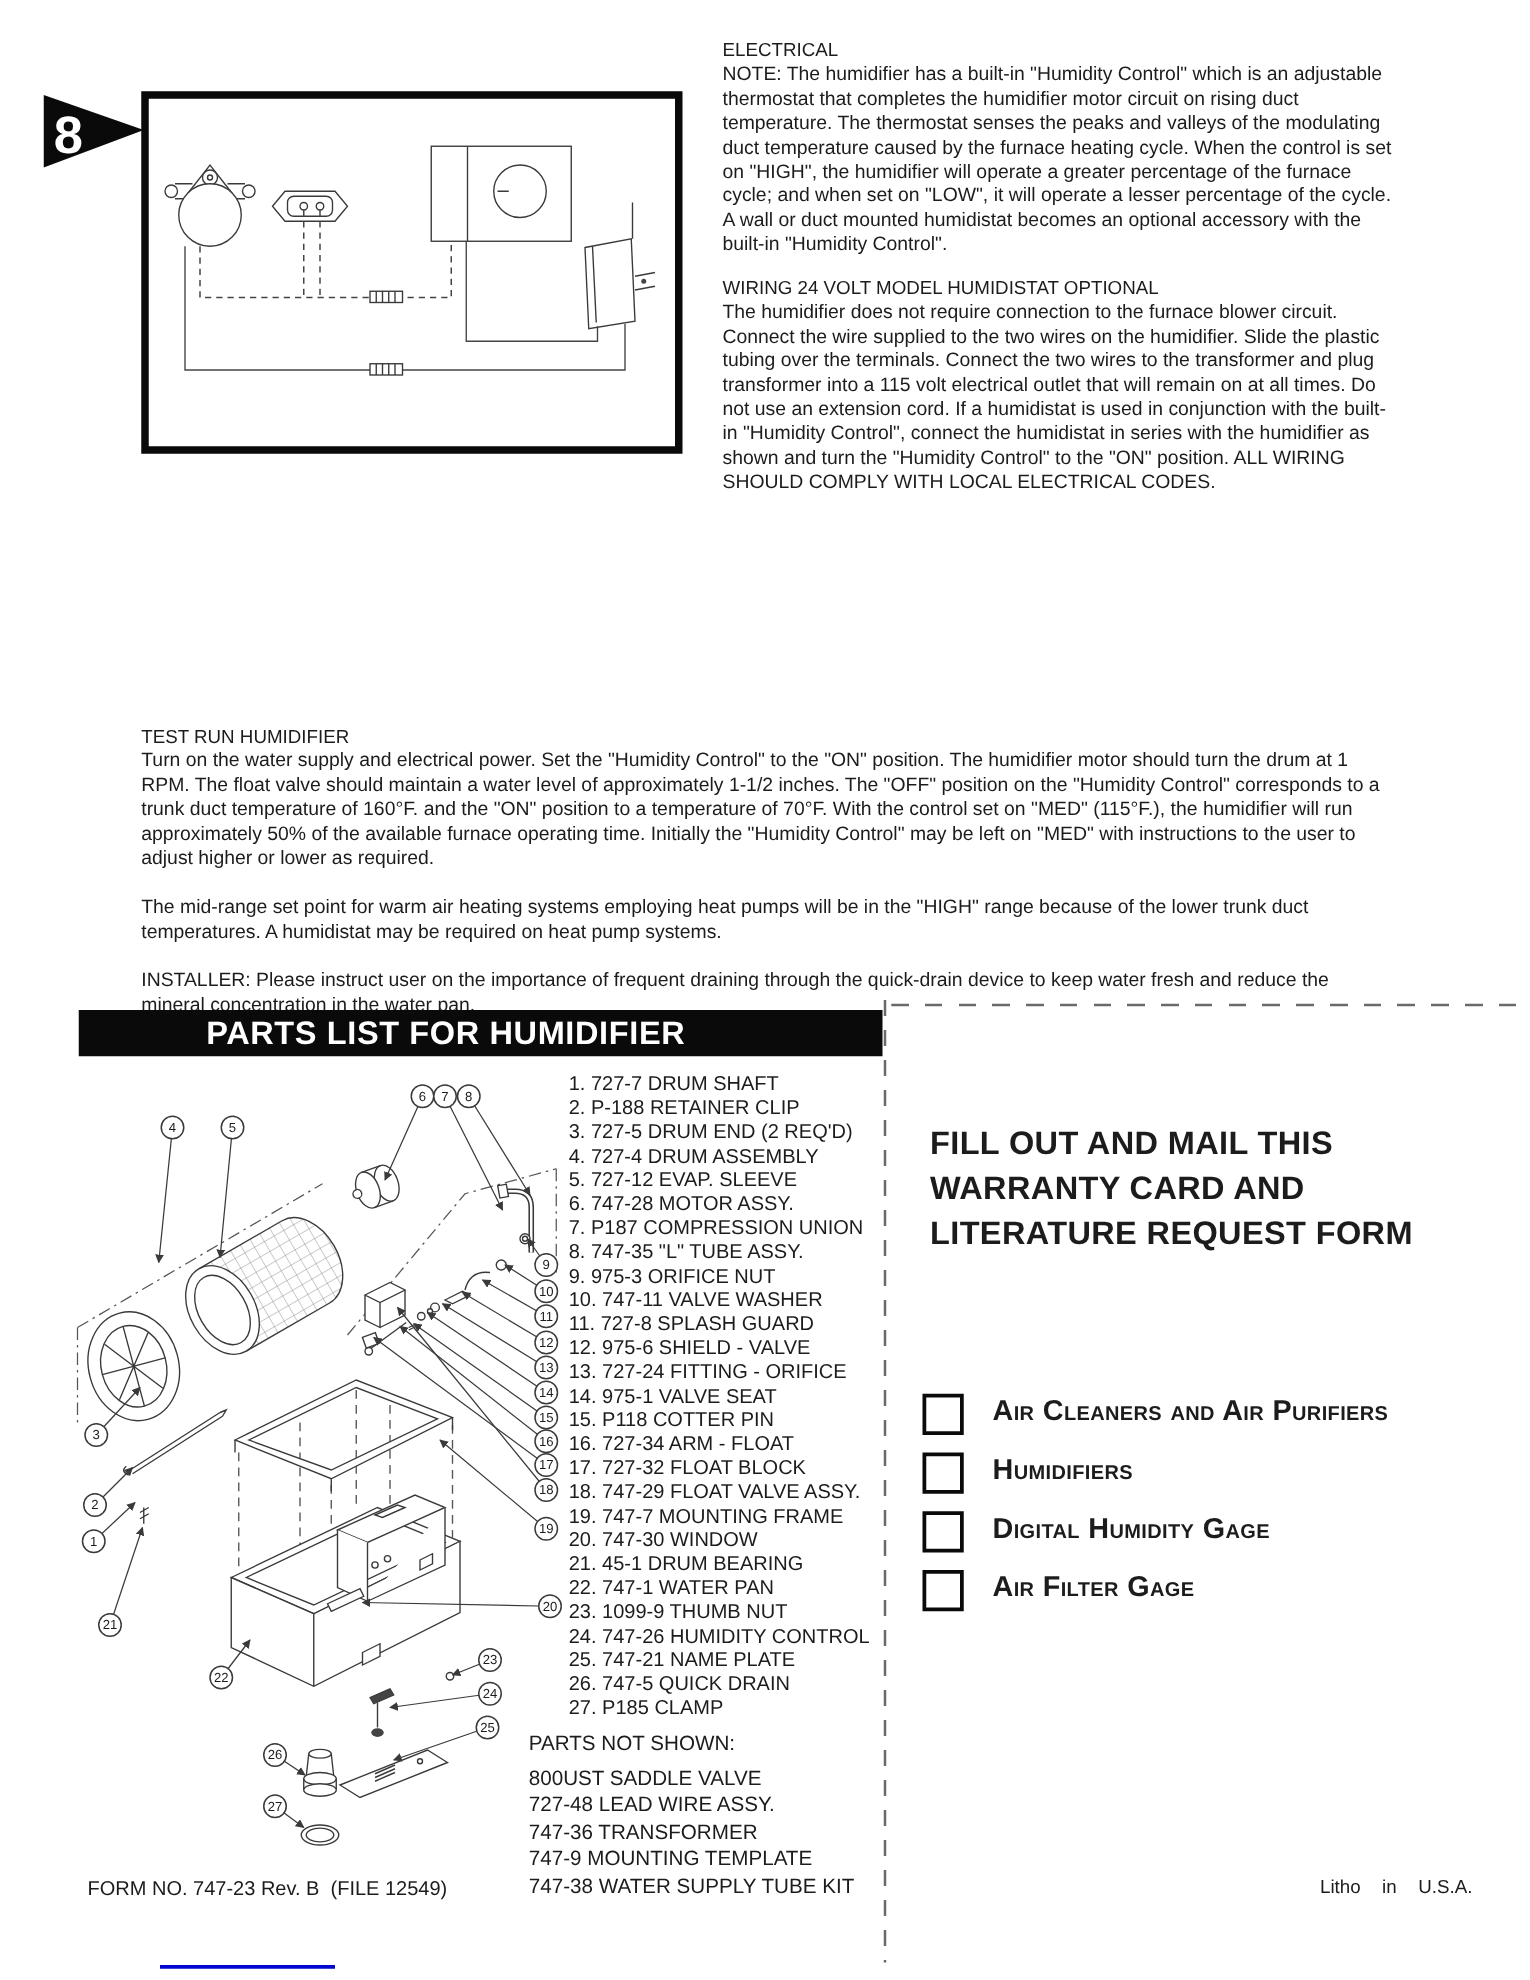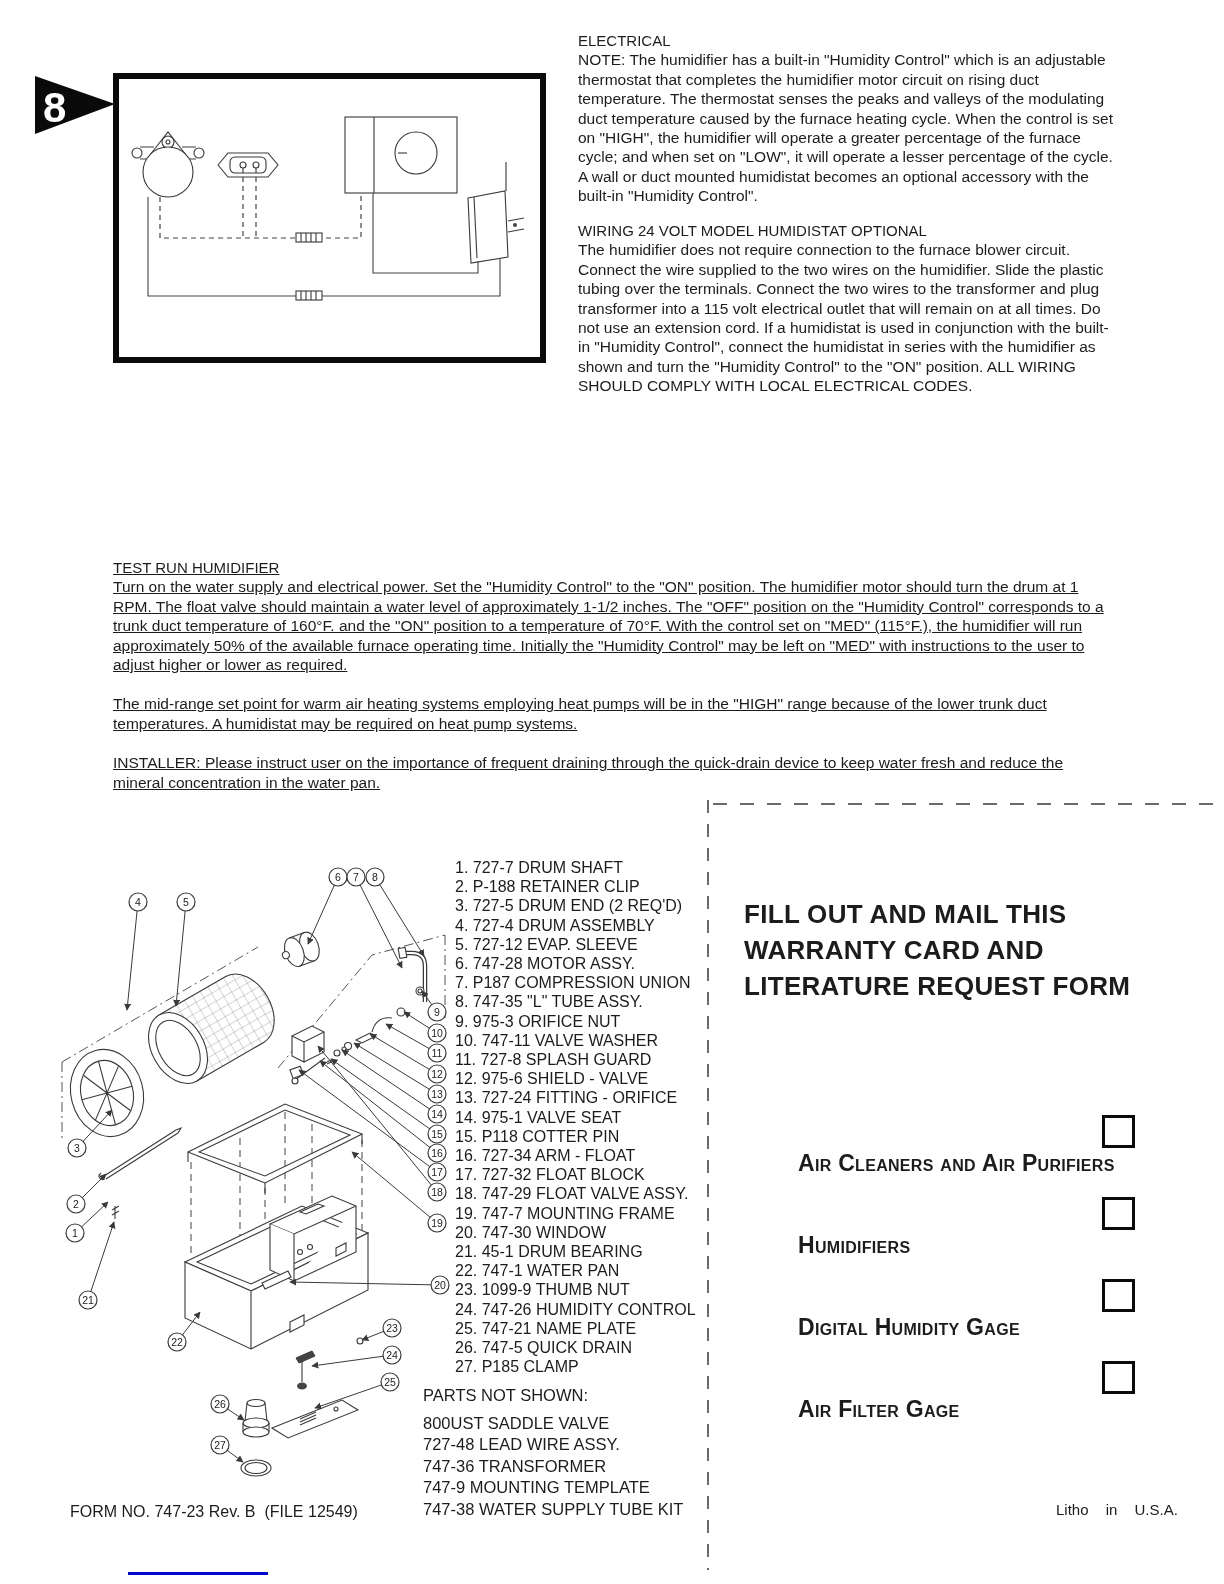--- a/index.html
+++ b/index.html
@@ -8,21 +8,21 @@
     background:#ffffff;overflow:hidden;
     font-family:"Liberation Sans",sans-serif;color:#1c1c1c;
   }
   .abs{position:absolute;}
   .pre{white-space:pre;}
   h3.plain{font-size:15px;font-weight:normal;margin:0 0 0 0;line-height:19.4px;}
   .body-text{font-size:15.5px;line-height:19.4px;}
   
   .note-block{left:578px;top:31px;}
   .wiring-block{left:578px;top:221px;}
-  .testrun-block{left:113px;top:558px;text-decoration:underline;}
+  .testrun-block{left:113px;top:580px;}
   .testrun-block .para{margin-bottom:20px;}
   
   .parts-bar{
     left:63px;top:808px;width:643px;height:37px;background:#0a0a0a;
     color:#fff;font-weight:bold;font-size:26px;line-height:37px;
     padding-left:102px;box-sizing:border-box;letter-spacing:.5px;
   }
   .dash-h{
     left:713px;top:803px;width:511px;height:2px;
     background:repeating-linear-gradient(to right,#6a6a6a 0 14px,transparent 14px 27px);
@@ -36,21 +36,21 @@
   .part-line{font-size:16px;line-height:19.2px;}
   .not-shown{left:423px;top:1386px;}
   .not-shown .ns-head{font-size:16.5px;margin-bottom:8px;}
   .ns-line{font-size:16.5px;line-height:21.4px;}
   
   .warranty-head{
     left:744px;top:896px;font-size:26px;font-weight:bold;line-height:36px;
     white-space:pre;letter-spacing:.3px;
   }
   .cb-list{left:738px;top:1113px;width:420px;}
-  .cb-row{display:flex;align-items:flex-end;margin-bottom:12px;flex-direction:column;}
+  .cb-row{display:flex;align-items:center;margin-bottom:12px;}
   .cbx{
     width:27px;height:27px;border:3px solid #0a0a0a;background:#fff;
     flex:0 0 auto;margin-right:23px;margin-top:2px;
   }
   .cb-label{
     font-variant:small-caps;font-weight:bold;font-size:23px;line-height:40px;
     width:360px;margin-top:-5px;letter-spacing:.3px;
   }
   
   .footer-left{left:70px;top:1503px;font-size:16px;white-space:pre;}
@@ -156,20 +156,21 @@
 RPM. The float valve should maintain a water level of approximately 1-1/2 inches. The "OFF" position on the "Humidity Control" corresponds to a
 trunk duct temperature of 160°F. and the "ON" position to a temperature of 70°F. With the control set on "MED" (115°F.), the humidifier will run
 approximately 50% of the available furnace operating time. Initially the "Humidity Control" may be left on "MED" with instructions to the user to
 adjust higher or lower as required.</div>
     <div class="body-text pre para">The mid-range set point for warm air heating systems employing heat pumps will be in the "HIGH" range because of the lower trunk duct
 temperatures. A humidistat may be required on heat pump systems.</div>
     <div class="body-text pre">INSTALLER: Please instruct user on the importance of frequent draining through the quick-drain device to keep water fresh and reduce the
 mineral concentration in the water pan.</div>
   </div>
 
+  <div class="abs parts-bar">PARTS LIST FOR HUMIDIFIER</div>
   <div class="abs dash-h"></div>
   <div class="abs dash-v"></div>
 
   <svg id="exploded" class="abs" style="left:55px;top:850px" width="395" height="630" viewBox="55 850 395 630">
     <defs>
       <marker id="arrow" viewBox="0 0 10 10" refX="9" refY="5" markerWidth="7" markerHeight="7" orient="auto-start-reverse">
         <path d="M0 0 L10 5 L0 10 z" fill="#3a3a3a"></path>
       </marker>
       <pattern id="drumgrid" width="9" height="9" patternUnits="userSpaceOnUse">
         <path d="M0 0 H9 M0 0 V9" stroke="#8a8a8a" stroke-width="0.7" fill="none"></path>

